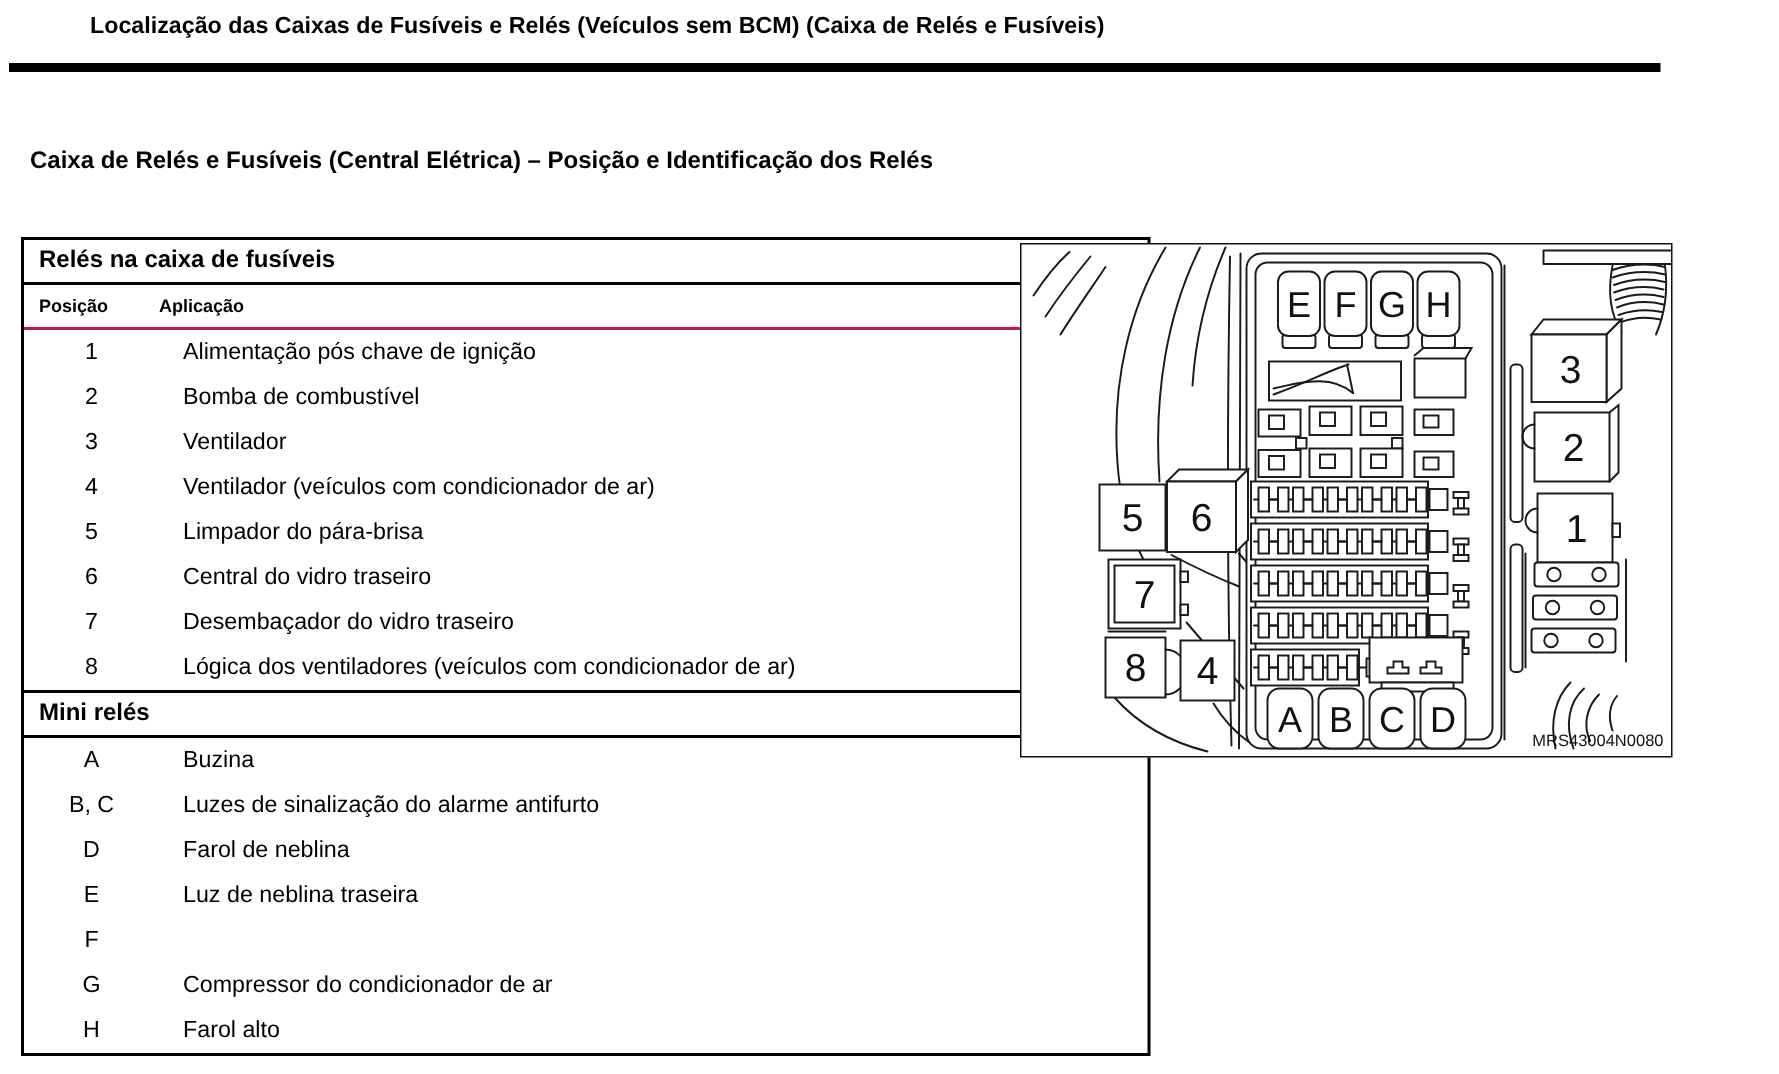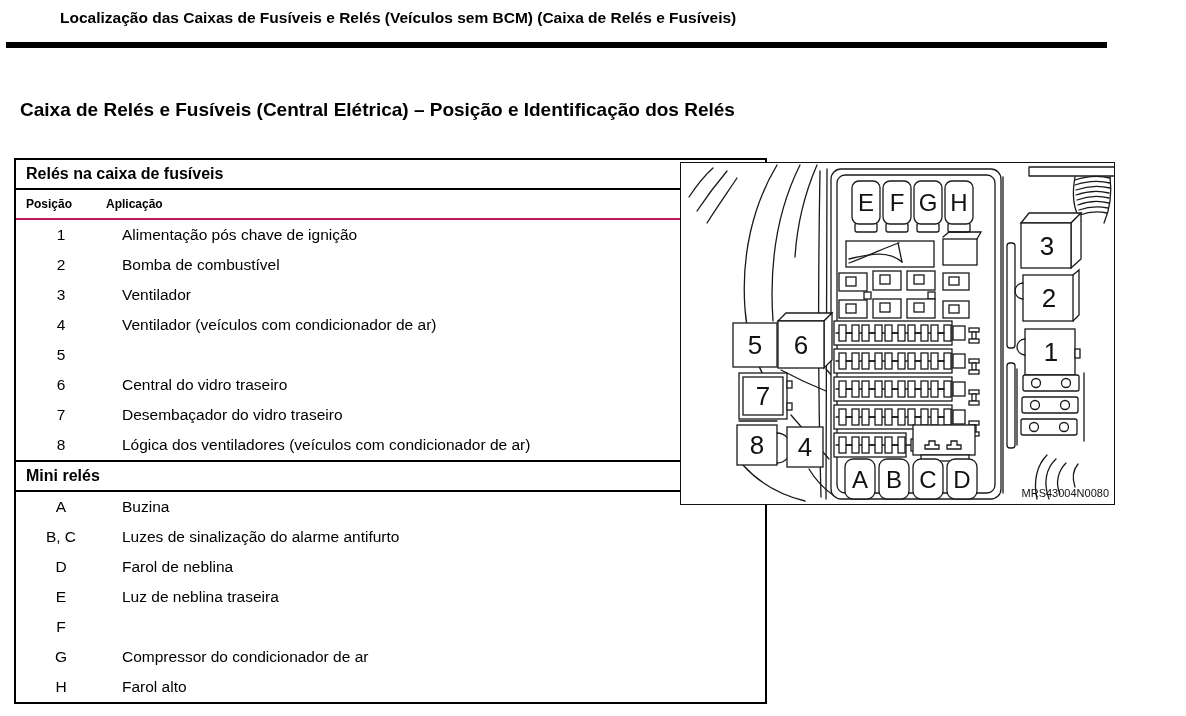--- a/index.html
+++ b/index.html
@@ -1,20 +1,20 @@
 <!DOCTYPE html>
 <html><head>
 <meta charset="utf-8">
 <style>
   html,body{margin:0;padding:0;background:#fff;}
   .page{position:relative;width:1186px;height:716px;background:#fff;overflow:hidden;
         font-family:"Liberation Sans","DejaVu Sans",sans-serif;color:#000;}
   .doc-title{position:absolute;left:20px;top:9px;font-size:15.5px;font-weight:bold;white-space:nowrap;margin-left:40px;}
   .title-rule{position:absolute;left:6px;top:42px;width:1101px;height:6px;background:#000;}
-  .doc-subtitle{position:absolute;left:20px;top:99px;font-size:19px;font-weight:bold;white-space:nowrap;}
+  .doc-subtitle{position:absolute;left:20px;top:99px;font-size:16px;font-weight:bold;white-space:nowrap;}
 
   .relay-table{position:absolute;left:14px;top:158px;width:753px;border:2px solid #000;box-sizing:border-box;background:#fff;}
   .tsection{height:28px;display:flex;align-items:center;padding-left:10px;font-size:16px;font-weight:bold;border-bottom:2px solid #000;}
   .tsection.mid{border-top:2px solid #000;height:28px;}
   .thead{height:28px;display:flex;align-items:center;font-size:12px;font-weight:bold;border-bottom:2px solid #be185d;}
   .thead .pos-h{width:90px;padding-left:10px;box-sizing:border-box;}
   .thead .app-h{flex:1;}
   .trow{height:30px;display:flex;align-items:center;font-size:15.5px;}
   .trow .pos{width:90px;text-align:center;}
   .trow .app{flex:1;padding-left:16px;}
@@ -49,20 +49,21 @@
     <div class="trow">
         <div class="pos">3</div>
         <div class="app">Ventilador</div>
       </div>
     <div class="trow">
         <div class="pos">4</div>
         <div class="app">Ventilador (veículos com condicionador de ar)</div>
       </div>
     <div class="trow">
         <div class="pos">5</div>
+        <div class="app">Limpador do pára-brisa</div>
       </div>
     <div class="trow">
         <div class="pos">6</div>
         <div class="app">Central do vidro traseiro</div>
       </div>
     <div class="trow">
         <div class="pos">7</div>
         <div class="app">Desembaçador do vidro traseiro</div>
       </div>
     <div class="trow">

